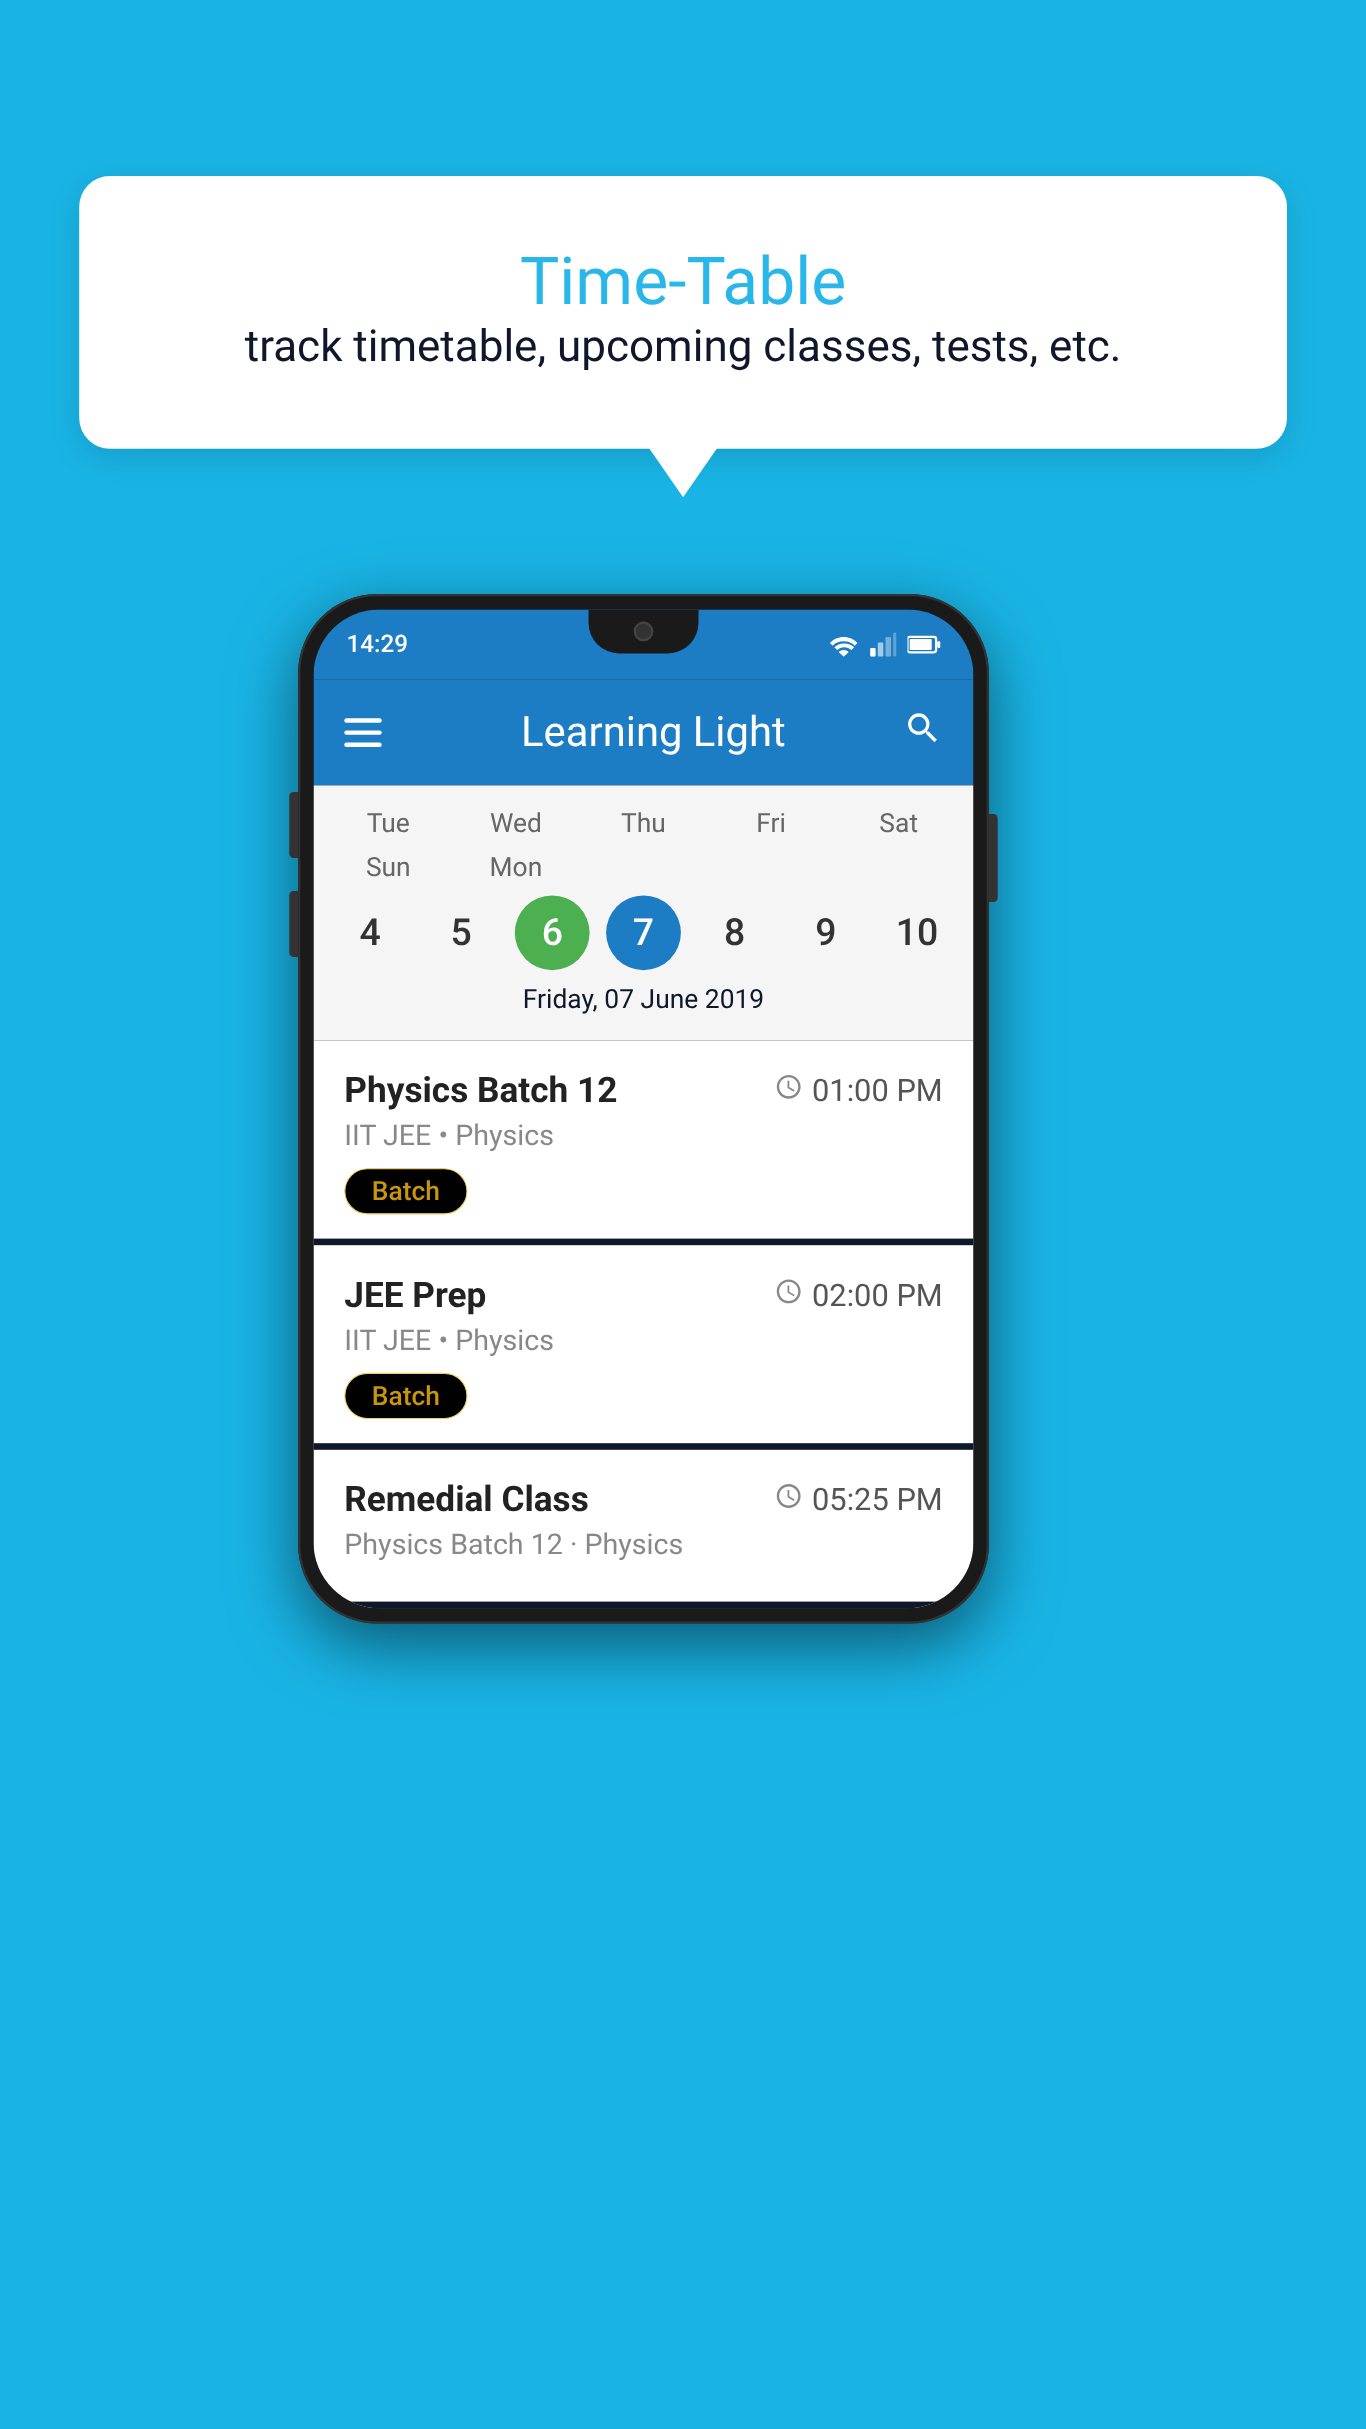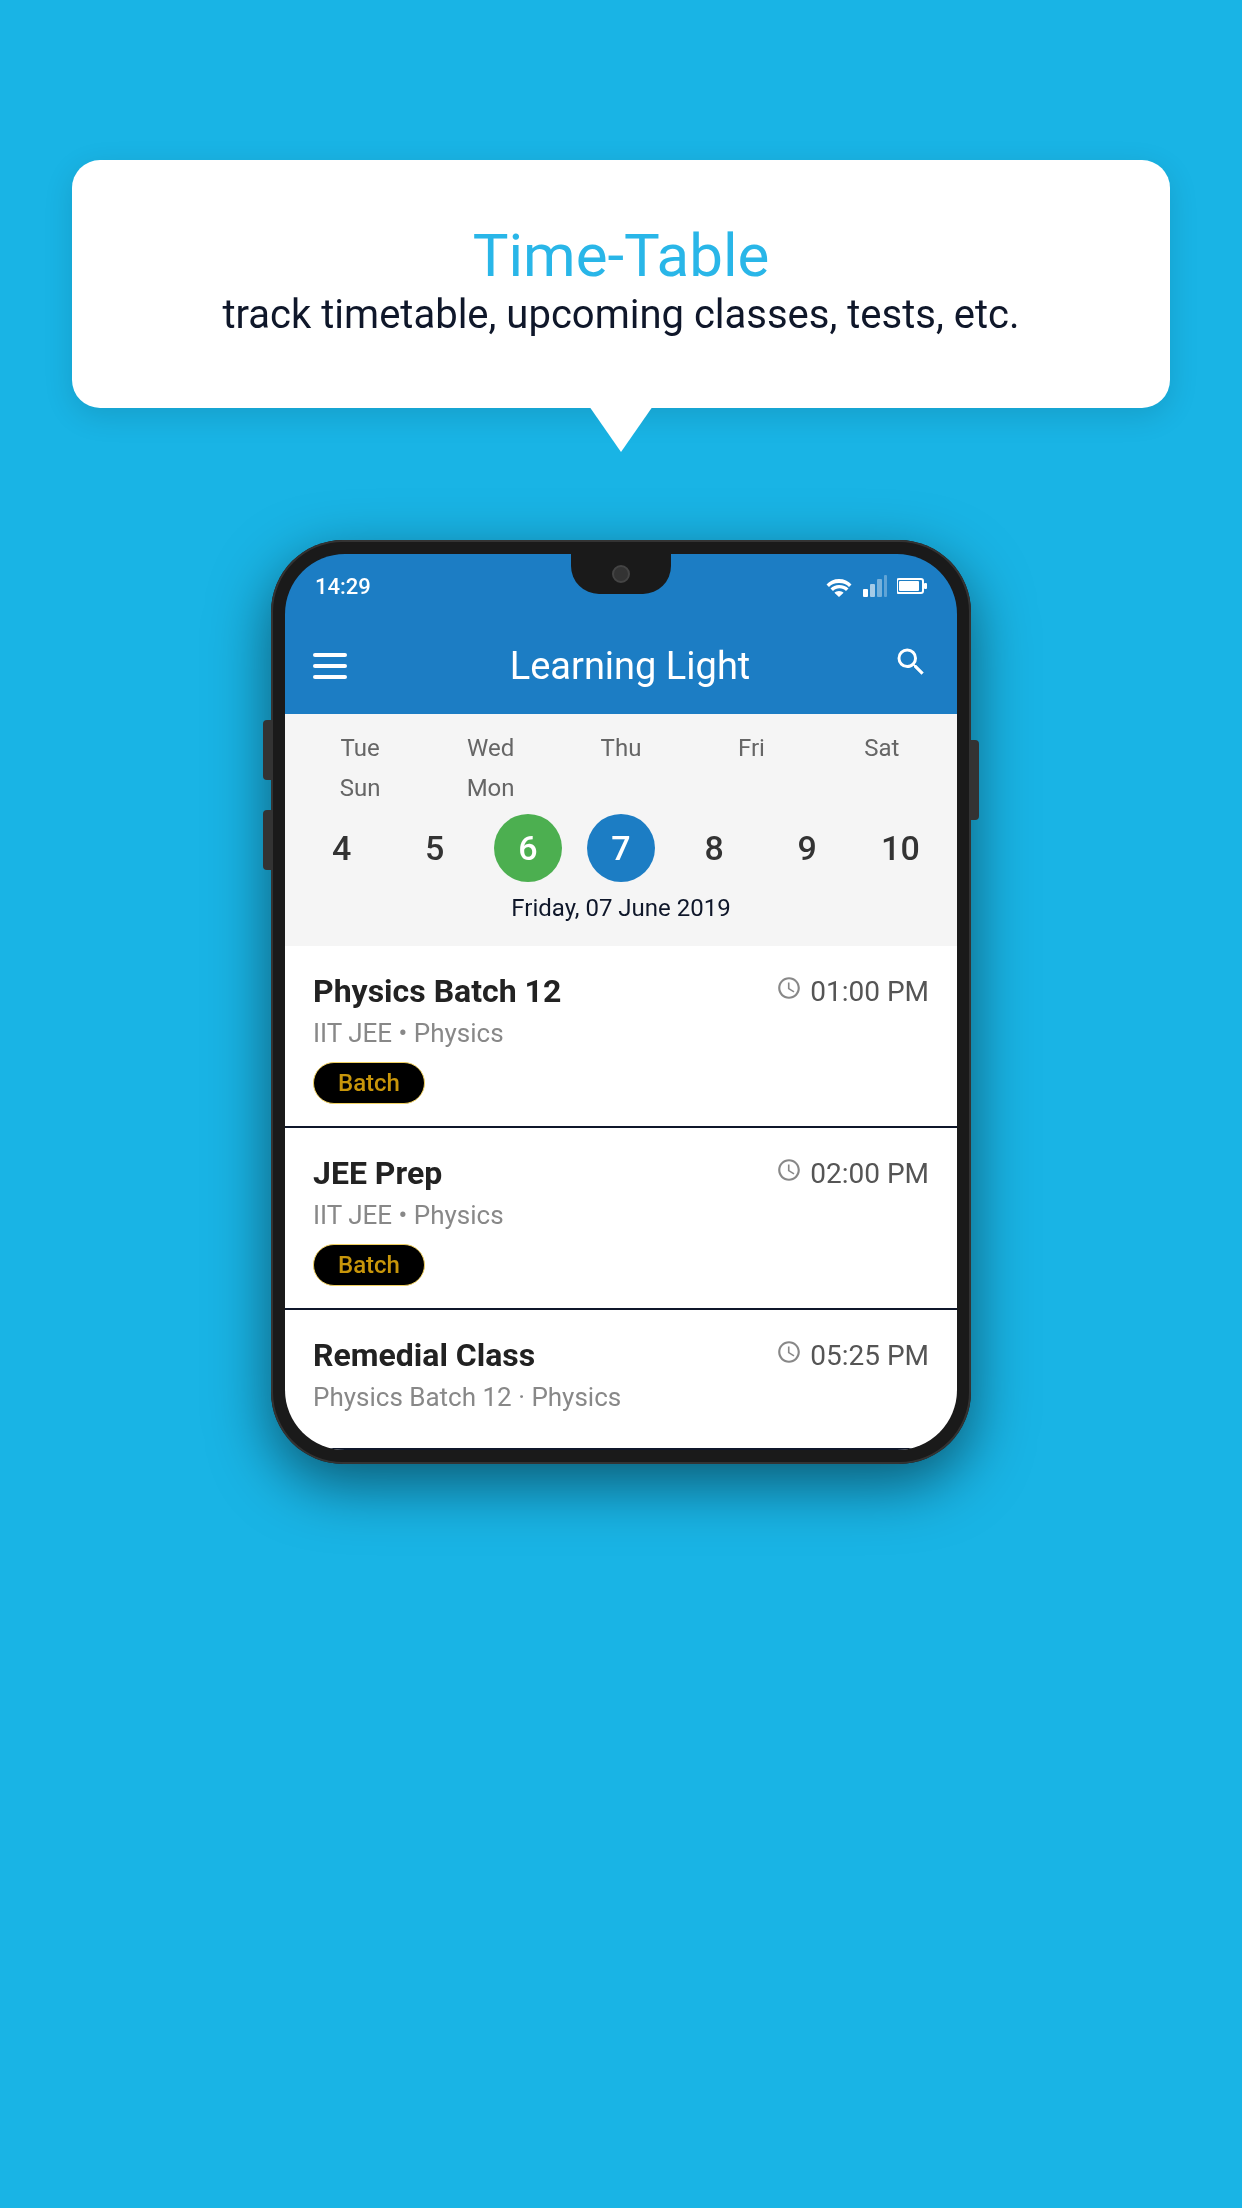--- a/index.html
+++ b/index.html
@@ -52,21 +52,21 @@
     
     .phone-wrapper {
       position: absolute;
       top: 540px;
       left: 50%;
       transform: translateX(-50%);
       width: 700px;
     }
 
     .phone-frame {
-      width: 700px;
+      width: 628px;
       background: #1a1a1a;
       border-radius: 72px;
       padding: 14px;
       box-shadow: 0 20px 60px rgba(0,0,0,0.5), inset 0 0 0 2px #333;
       position: relative;
     }
 
     
     .phone-screen-outer {
       background: #1a1a1a;
@@ -226,21 +226,21 @@
       padding: 6px 0 14px;
     }
 
     
     .schedule-list {
       background: white;
     }
 
     .schedule-item {
       padding: 26px 28px 22px;
-      border-bottom: 2px solid #0f172a;
+      border-bottom: 6px solid #0f172a;
     }
 
     .schedule-item-header {
       display: flex;
       justify-content: space-between;
       align-items: center;
       margin-bottom: 8px;
     }
 
     .schedule-item-title {

